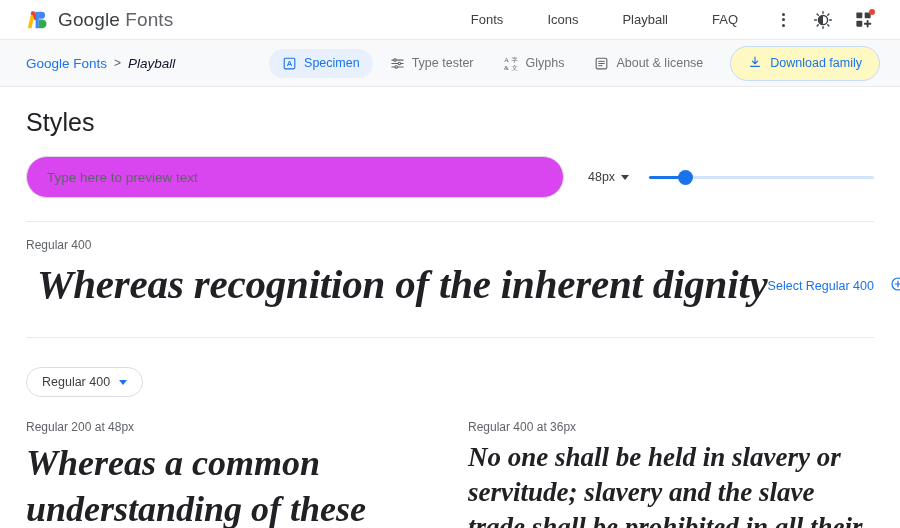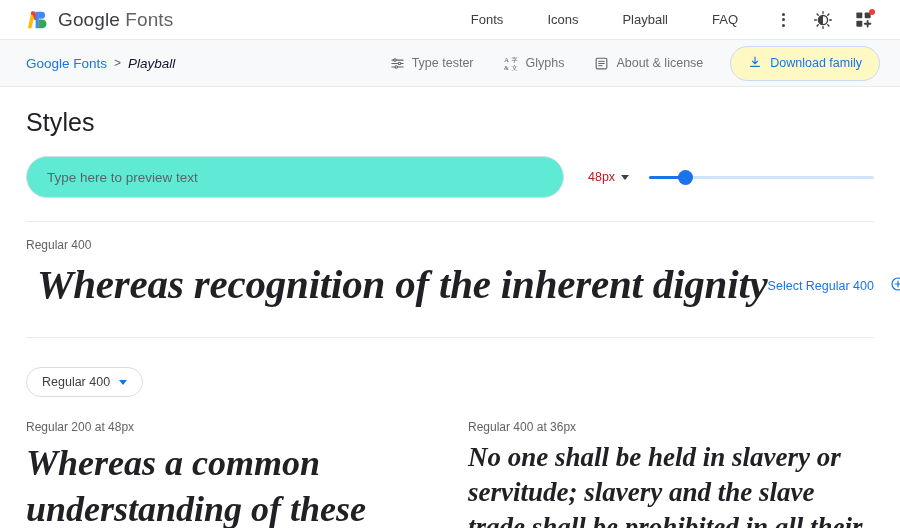--- a/index.html
+++ b/index.html
@@ -127,36 +127,36 @@
   .preview-input {
     flex: 0 0 538px;
     height: 42px;
     border: 1px solid #dadce0;
     border-radius: 21px;
     font-size: 13.5px;
     color: #3c4043;
     padding: 0 20px;
     outline: none;
     font-family: "Liberation Sans", sans-serif;
-    background: #5eead4;
+    background: #d946ef;
   }
   .preview-input::placeholder { color: #5f6368; }
 
   .size-group {
     display: flex;
     align-items: center;
     margin-left: 24px;
     flex: 1 1 auto;
   }
   .size-select {
     display: flex;
     align-items: center;
     gap: 6px;
     font-size: 12.5px;
-    color: #b91c1c;
+    color: #404040;
     white-space: nowrap;
   }
   .caret {
     width: 0; height: 0;
     border-left: 4px solid transparent;
     border-right: 4px solid transparent;
     border-top: 5px solid #3c4043;
     display: block;
   }
   .caret.blue { border-top-color: #1a73e8; }
@@ -312,20 +312,29 @@
 </div>
 
 <div class="subbar">
   <div class="crumb">
     <a href="#">Google Fonts</a>
     <span class="sep">&gt;</span>
     <span class="current">Playball</span>
   </div>
 
   <div class="tabs">
+    <div class="tab active">
+      <span>
+        <svg width="15" height="15" viewBox="0 0 24 24" fill="none" stroke="#1a73e8" stroke-width="1.8">
+          <rect x="3.5" y="3.5" width="17" height="17" rx="2"></rect>
+          <path d="M8.6 16 L12 8 L15.4 16 M9.8 13.4h4.4" stroke-width="1.6"></path>
+        </svg>
+      </span>
+      <span>Specimen</span>
+    </div>
 
     <div class="tab">
       <span>
         <svg width="15" height="15" viewBox="0 0 24 24" stroke="#5f6368" stroke-width="1.8" stroke-linecap="round">
           <path d="M3 6.5h18M3 12h18M3 17.5h18"></path>
           <circle cx="8" cy="6.5" r="2" fill="#fff"></circle>
           <circle cx="15" cy="12" r="2" fill="#fff"></circle>
           <circle cx="10" cy="17.5" r="2" fill="#fff"></circle>
         </svg>
       </span>

